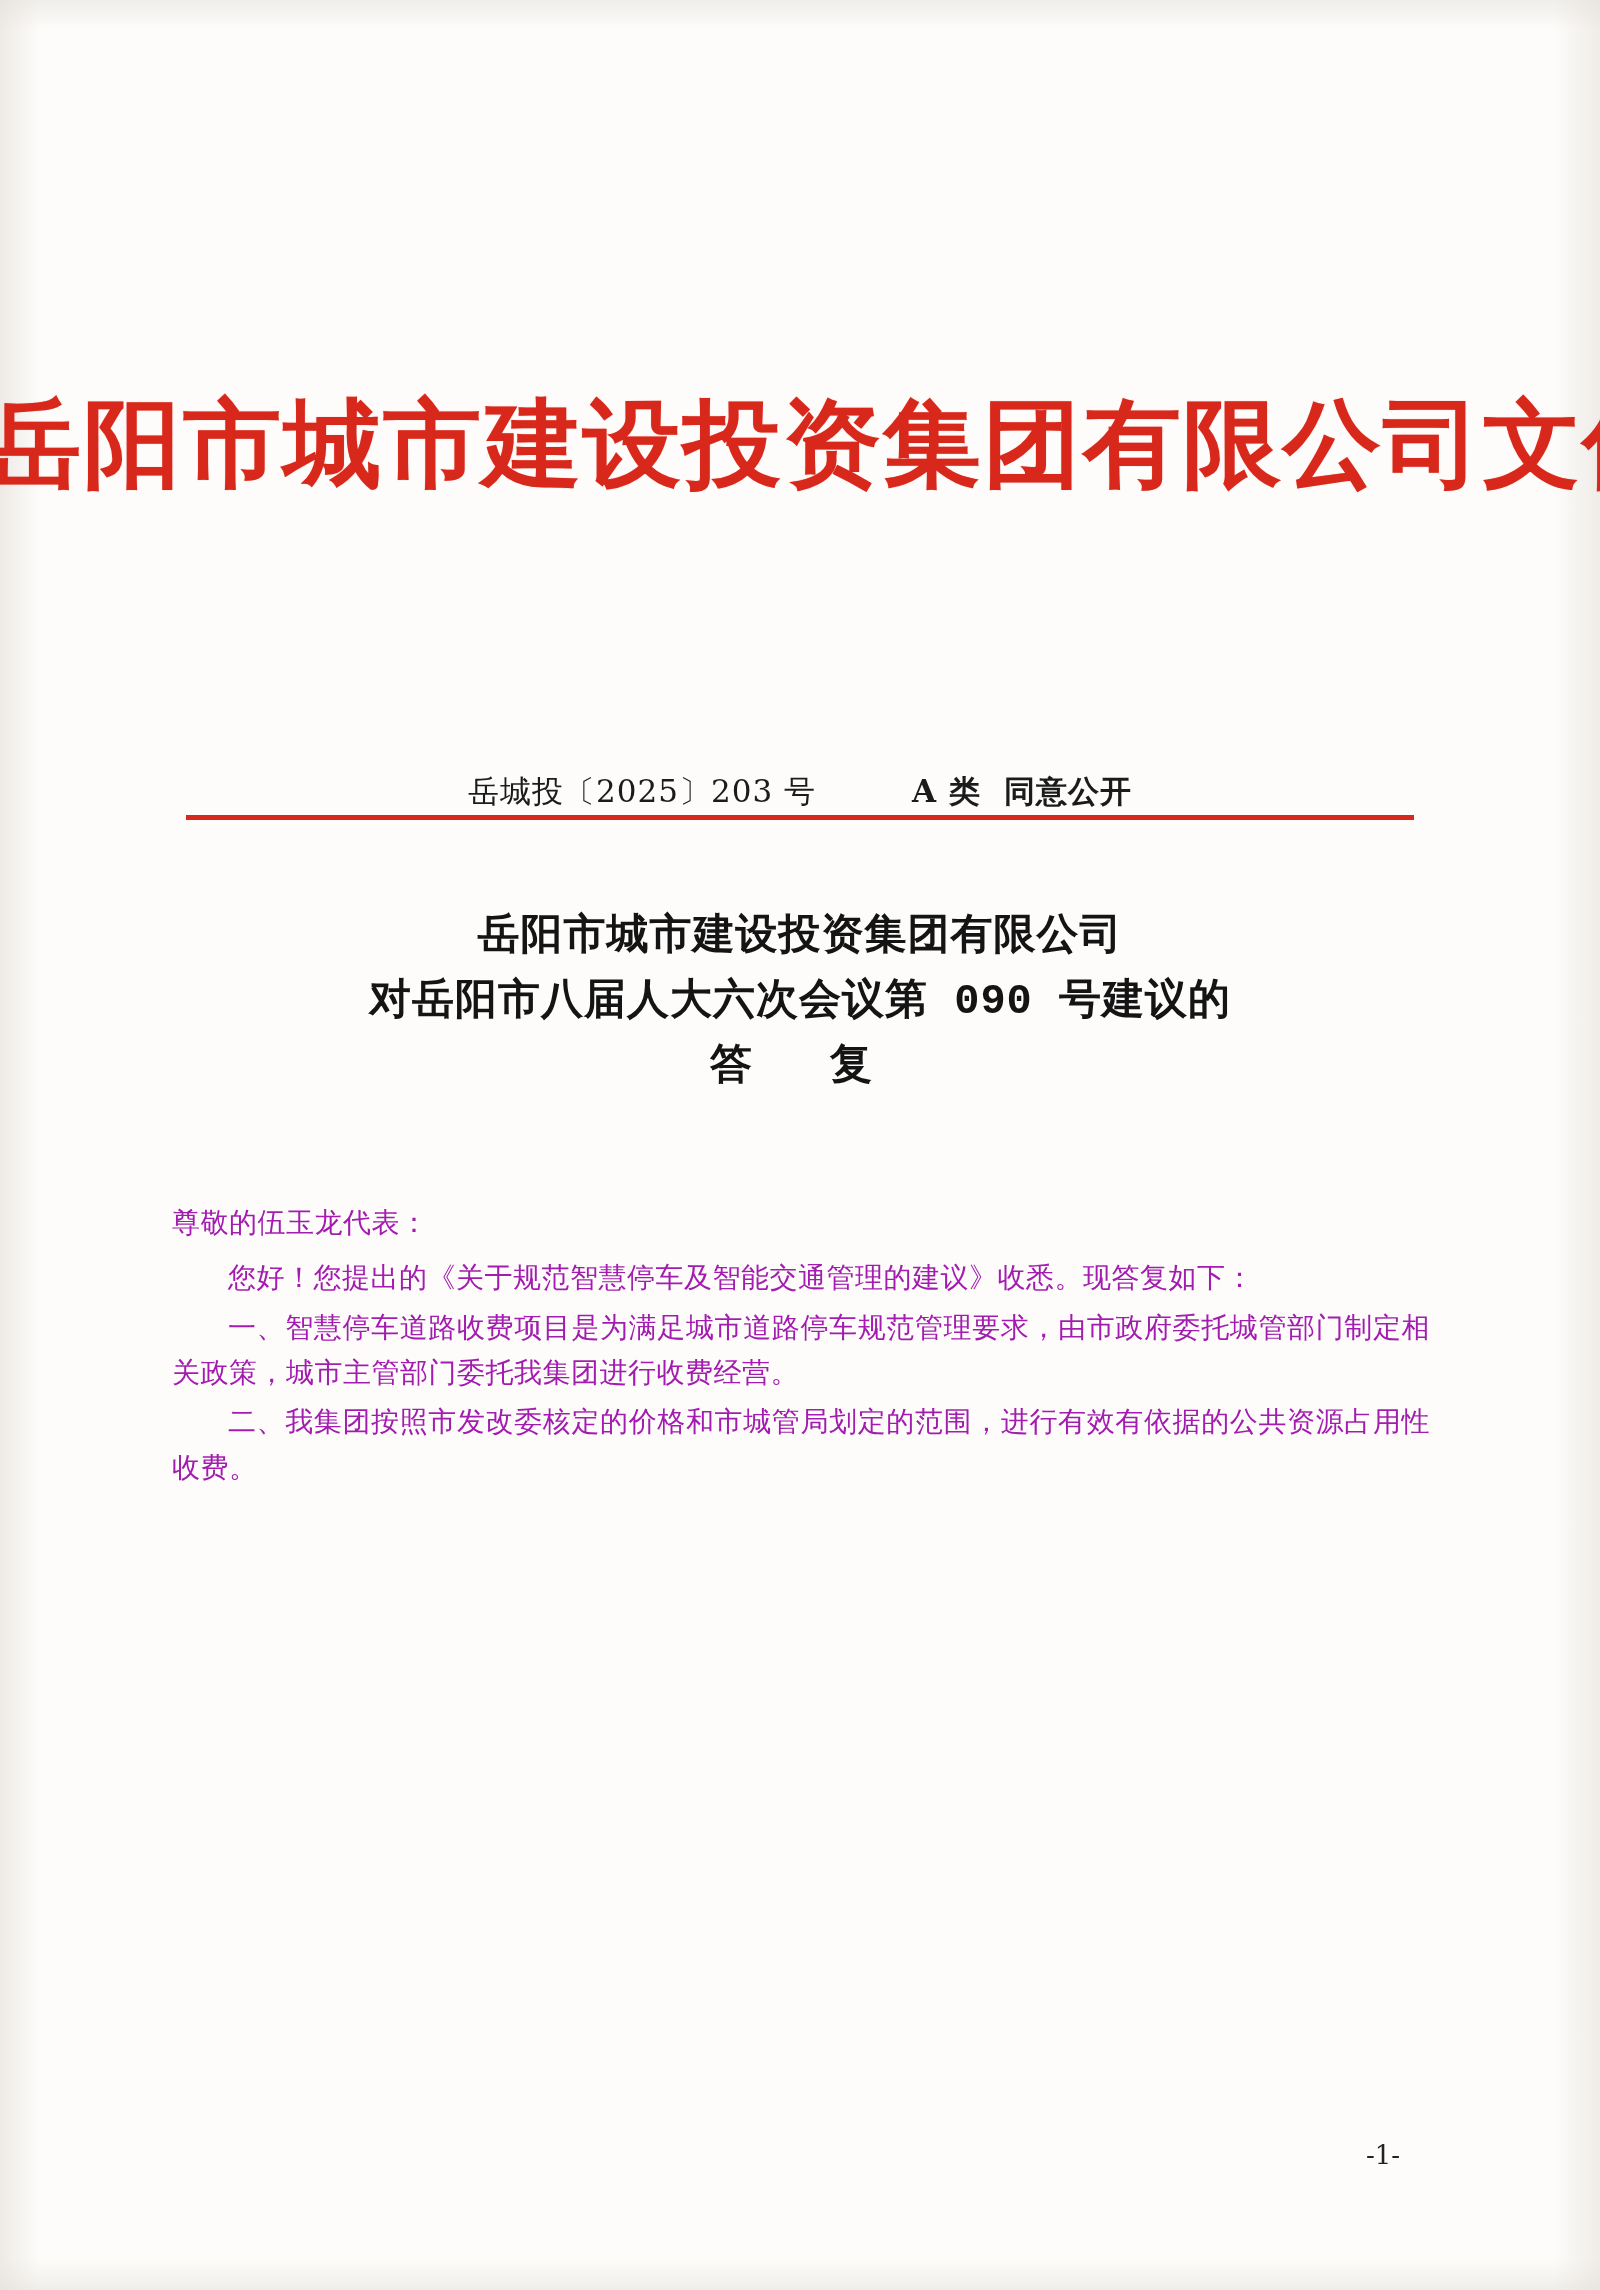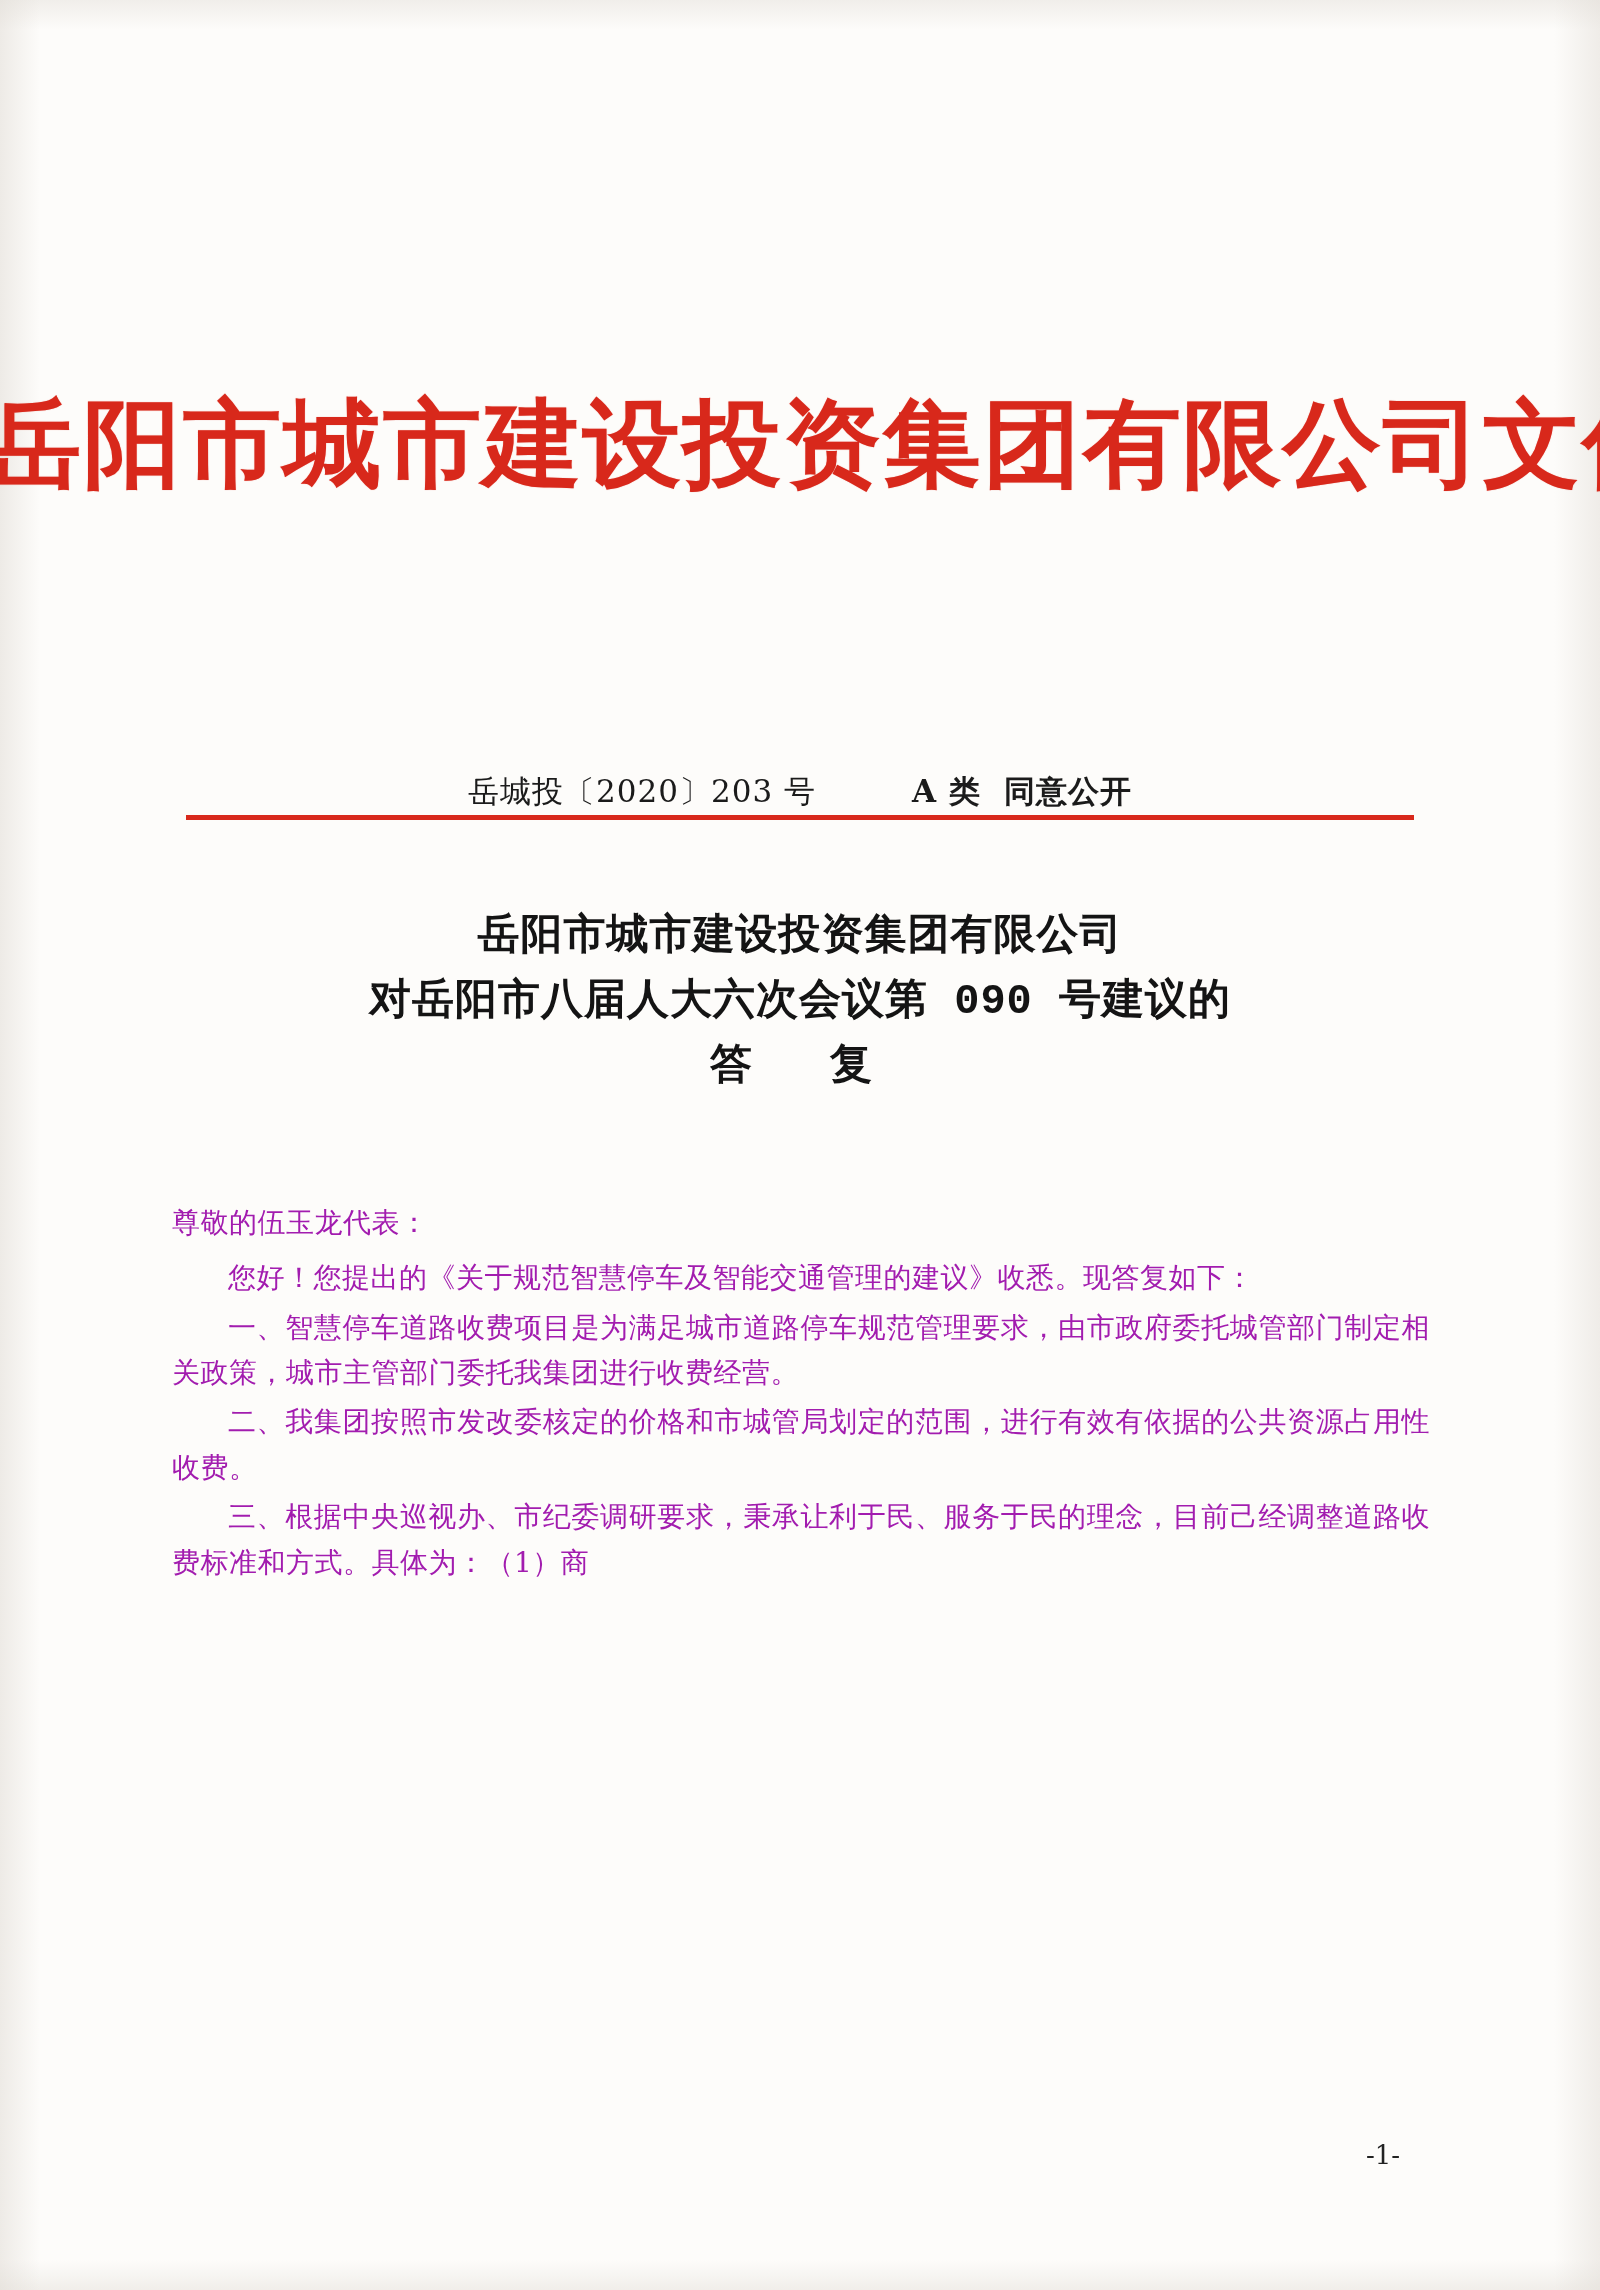--- a/index.html
+++ b/index.html
@@ -150,37 +150,36 @@
 <body>
 
 <div class="page">
   <div class="doc-body">
 
     <div class="masthead">
       <div class="masthead-title">岳阳市城市建设投资集团有限公司文件</div>
     </div>
 
     <div class="docnum-row">
-      <span class="docnum">岳城投〔2020〕203 号</span>
+      <span class="docnum">岳城投〔2025〕203 号</span>
       <span class="docclass">A 类</span>
       <span class="docopen">同意公开</span>
     </div>
 
     <div class="red-rule"></div>
 
     <div class="title-block">
       <div class="title-line">岳阳市城市建设投资集团有限公司</div>
       <div class="title-line">对岳阳市八届人大六次会议第 090 号建议的</div>
       <div class="title-line answer">答　复</div>
     </div>
 
     <div class="content">
       <p class="para salutation">尊敬的伍玉龙代表：</p>
       <p class="para indent">您好！您提出的《关于规范智慧停车及智能交通管理的建议》收悉。现答复如下：</p>
       <p class="para indent">一、智慧停车道路收费项目是为满足城市道路停车规范管理要求，由市政府委托城管部门制定相关政策，城市主管部门委托我集团进行收费经营。</p>
       <p class="para indent">二、我集团按照市发改委核定的价格和市城管局划定的范围，进行有效有依据的公共资源占用性收费。</p>
-      <p class="para indent">三、根据中央巡视办、市纪委调研要求，秉承让利于民、服务于民的理念，目前己经调整道路收费标准和方式。具体为：（1）商</p>
     </div>
 
     <div class="page-number">-1-</div>
 
   </div>
 </div>
 
 </body></html>

